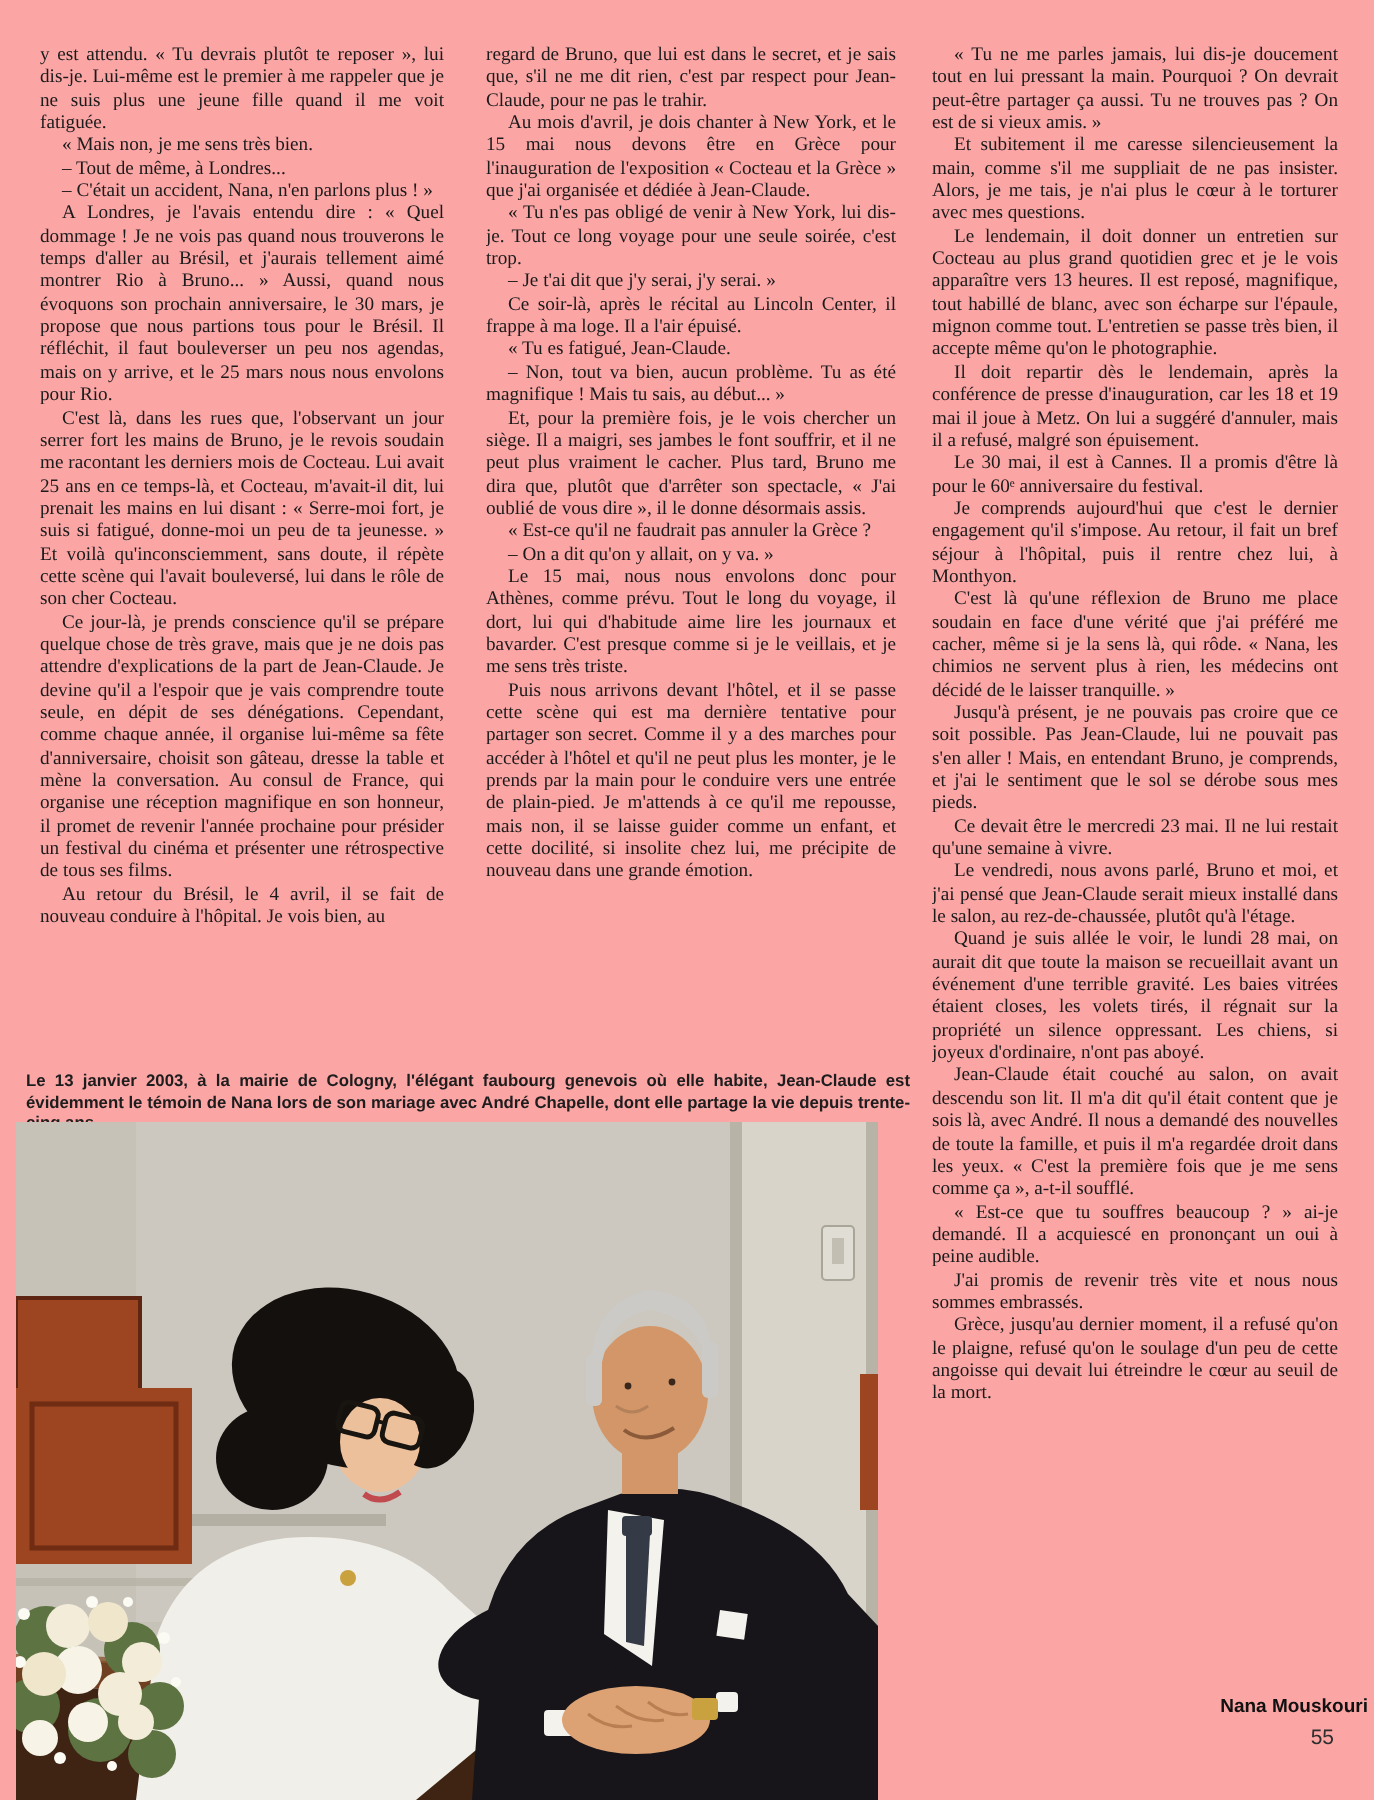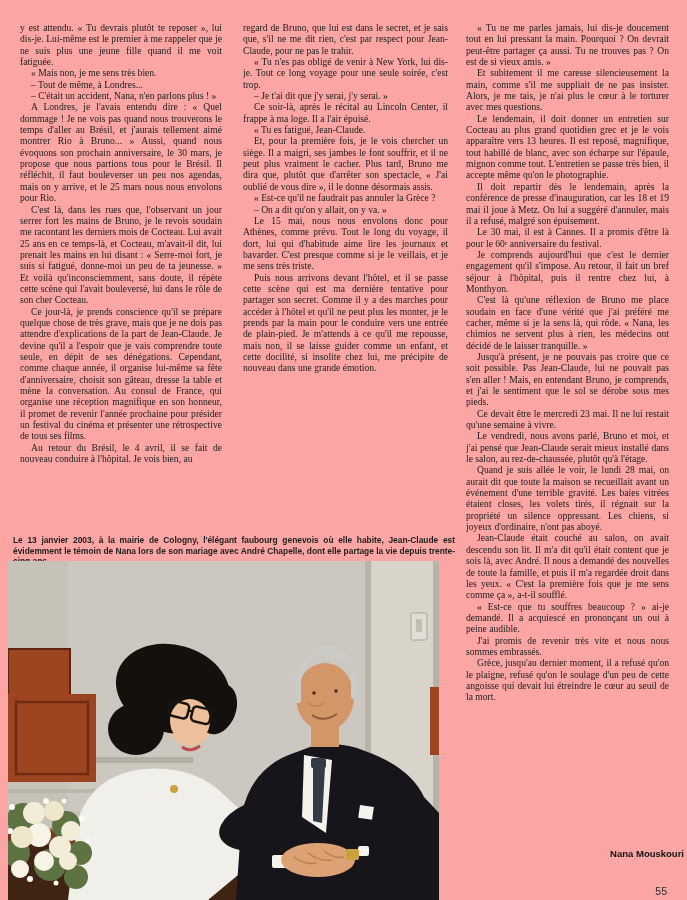--- a/index.html
+++ b/index.html
@@ -37,44 +37,46 @@
   .photo svg{display:block;}
   .byline{
     position:absolute;right:3px;top:848px;
     font-family:"Liberation Sans", sans-serif;
     font-weight:bold;font-size:9.5px;color:#111;
     text-align:right;
   }
   .page-number{
     position:absolute;right:20px;top:863px;
     font-family:"Liberation Sans", sans-serif;
-    font-size:10.5px;color:#2e2e2e;text-align:right;margin-top:22px;
+    font-size:10.5px;color:#2e2e2e;text-align:right;
   }
 </style>
 </head>
 <body>
 
 <div class="page">
 
   <div class="col col1">
       <p class="para first">y est attendu. « Tu devrais plutôt te reposer », lui dis-je. Lui-même est le premier à me rappeler que je ne suis plus une jeune fille quand il me voit fatiguée.</p>
       <p class="para">« Mais non, je me sens très bien.</p>
       <p class="para">– Tout de même, à Londres...</p>
       <p class="para">– C'était un accident, Nana, n'en parlons plus ! »</p>
       <p class="para">A Londres, je l'avais entendu dire : « Quel dommage ! Je ne vois pas quand nous trouverons le temps d'aller au Brésil, et j'aurais tellement aimé montrer Rio à Bruno... » Aussi, quand nous évoquons son prochain anniversaire, le 30 mars, je propose que nous partions tous pour le Brésil. Il réfléchit, il faut bouleverser un peu nos agendas, mais on y arrive, et le 25 mars nous nous envolons pour Rio.</p>
       <p class="para">C'est là, dans les rues que, l'observant un jour serrer fort les mains de Bruno, je le revois soudain me racontant les derniers mois de Cocteau. Lui avait 25 ans en ce temps-là, et Cocteau, m'avait-il dit, lui prenait les mains en lui disant : « Serre-moi fort, je suis si fatigué, donne-moi un peu de ta jeunesse. » Et voilà qu'inconsciemment, sans doute, il répète cette scène qui l'avait bouleversé, lui dans le rôle de son cher Cocteau.</p>
       <p class="para">Ce jour-là, je prends conscience qu'il se prépare quelque chose de très grave, mais que je ne dois pas attendre d'explications de la part de Jean-Claude. Je devine qu'il a l'espoir que je vais comprendre toute seule, en dépit de ses dénégations. Cependant, comme chaque année, il organise lui-même sa fête d'anniversaire, choisit son gâteau, dresse la table et mène la conversation. Au consul de France, qui organise une réception magnifique en son honneur, il promet de revenir l'année prochaine pour présider un festival du cinéma et présenter une rétrospective de tous ses films.</p>
       <p class="para">Au retour du Brésil, le 4 avril, il se fait de nouveau conduire à l'hôpital. Je vois bien, au</p>
     </div>
   <div class="col col2">
       <p class="para first">regard de Bruno, que lui est dans le secret, et je sais que, s'il ne me dit rien, c'est par respect pour Jean-Claude, pour ne pas le trahir.</p>
+      <p class="para">Au mois d'avril, je dois chanter à New York, et le 15 mai nous devons être en Grèce pour l'inauguration de l'exposition « Cocteau et la Grèce » que j'ai organisée et dédiée à Jean-Claude.</p>
       <p class="para">« Tu n'es pas obligé de venir à New York, lui dis-je. Tout ce long voyage pour une seule soirée, c'est trop.</p>
       <p class="para">– Je t'ai dit que j'y serai, j'y serai. »</p>
       <p class="para">Ce soir-là, après le récital au Lincoln Center, il frappe à ma loge. Il a l'air épuisé.</p>
       <p class="para">« Tu es fatigué, Jean-Claude.</p>
+      <p class="para">– Non, tout va bien, aucun problème. Tu as été magnifique ! Mais tu sais, au début... »</p>
       <p class="para">Et, pour la première fois, je le vois chercher un siège. Il a maigri, ses jambes le font souffrir, et il ne peut plus vraiment le cacher. Plus tard, Bruno me dira que, plutôt que d'arrêter son spectacle, « J'ai oublié de vous dire », il le donne désormais assis.</p>
       <p class="para">« Est-ce qu'il ne faudrait pas annuler la Grèce ?</p>
       <p class="para">– On a dit qu'on y allait, on y va. »</p>
       <p class="para">Le 15 mai, nous nous envolons donc pour Athènes, comme prévu. Tout le long du voyage, il dort, lui qui d'habitude aime lire les journaux et bavarder. C'est presque comme si je le veillais, et je me sens très triste.</p>
       <p class="para">Puis nous arrivons devant l'hôtel, et il se passe cette scène qui est ma dernière tentative pour partager son secret. Comme il y a des marches pour accéder à l'hôtel et qu'il ne peut plus les monter, je le prends par la main pour le conduire vers une entrée de plain-pied. Je m'attends à ce qu'il me repousse, mais non, il se laisse guider comme un enfant, et cette docilité, si insolite chez lui, me précipite de nouveau dans une grande émotion.</p>
     </div>
   <div class="col col3">
       <p class="para">« Tu ne me parles jamais, lui dis-je doucement tout en lui pressant la main. Pourquoi ? On devrait peut-être partager ça aussi. Tu ne trouves pas ? On est de si vieux amis. »</p>
       <p class="para">Et subitement il me caresse silencieusement la main, comme s'il me suppliait de ne pas insister. Alors, je me tais, je n'ai plus le cœur à le torturer avec mes questions.</p>
       <p class="para">Le lendemain, il doit donner un entretien sur Cocteau au plus grand quotidien grec et je le vois apparaître vers 13 heures. Il est reposé, magnifique, tout habillé de blanc, avec son écharpe sur l'épaule, mignon comme tout. L'entretien se passe très bien, il accepte même qu'on le photographie.</p>

